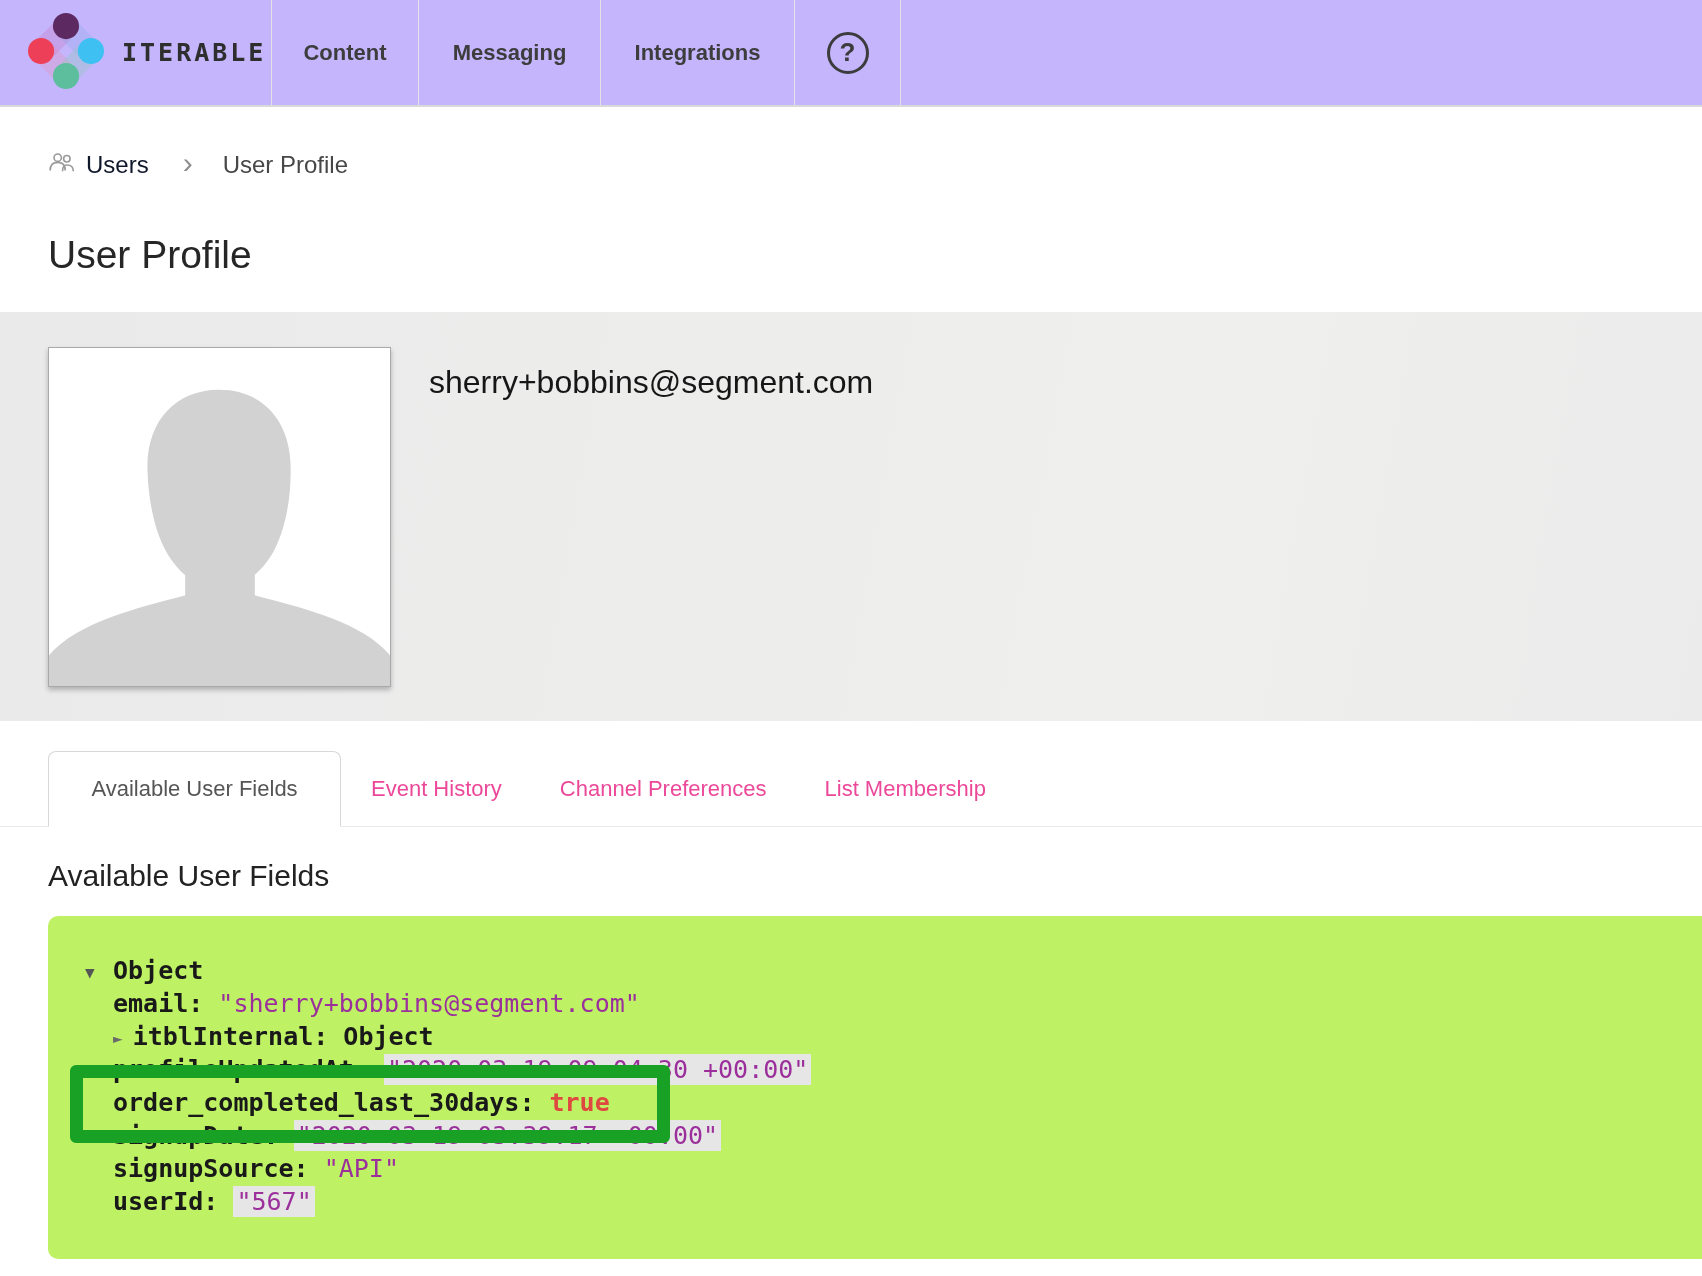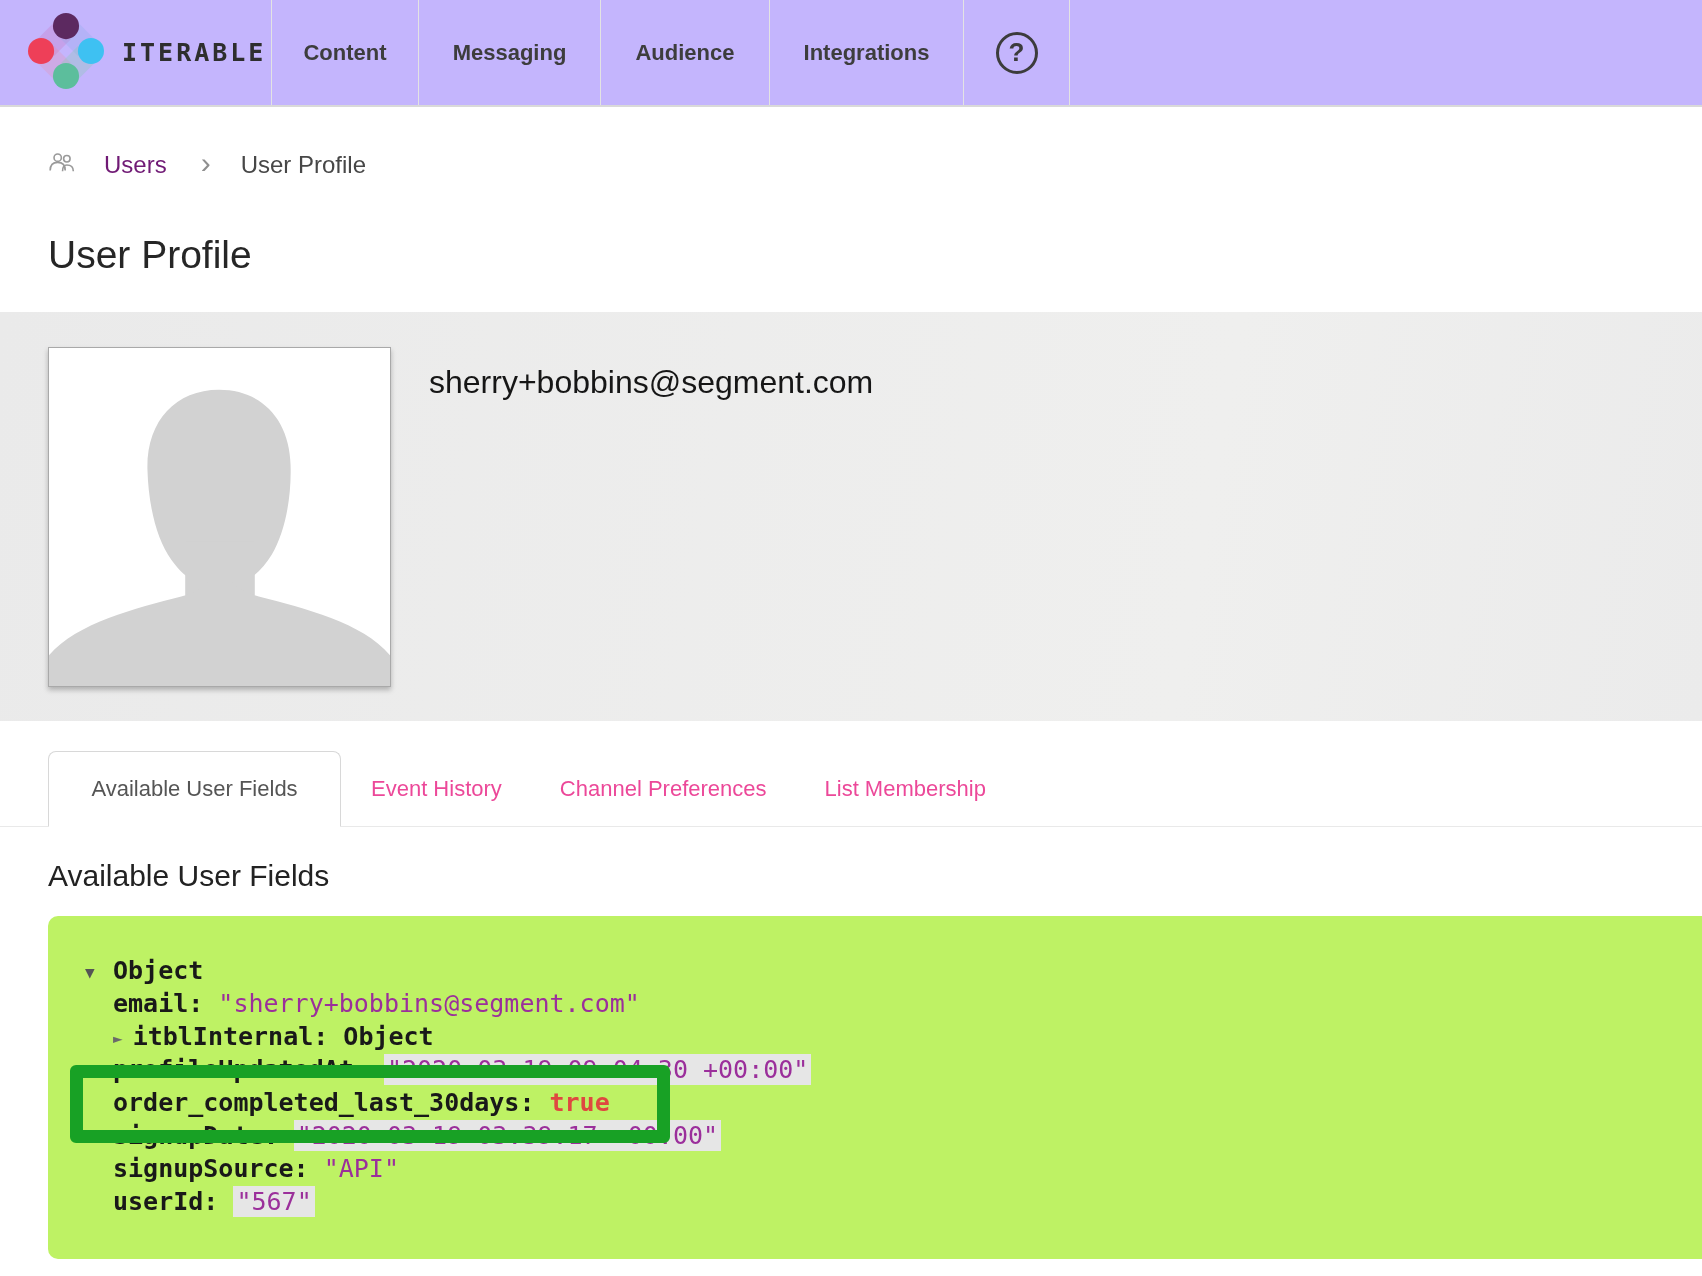--- a/index.html
+++ b/index.html
@@ -17,21 +17,21 @@
   .nav-item.w1{width:182px} .nav-item.w2{width:147px} .nav-item.w3{width:169px}
   .nav-item.w4{width:146px} .nav-item.w5{width:194px}
   .nav-help { width:107px; border-left:1px solid #e3e3e3; border-right:1px solid #e3e3e3;
     display:flex; align-items:center; justify-content:center; cursor:pointer; }
   .help-circle { width:42px; height:42px; border:3px solid #3c3c3c; border-radius:50%;
     display:flex; align-items:center; justify-content:center;
     font-size:26px; font-weight:700; color:#3c3c3c; }
 
   
   .breadcrumb { margin:43px 0 0 48px; display:flex; align-items:center; font-size:24px; height:30px; }
-  .crumb-root { display:flex; align-items:flex-start; gap:28px; color:#701a75; cursor:pointer; }
+  .crumb-root { display:flex; align-items:flex-start; gap:10px; color:#0f172a; cursor:pointer; }
   .crumb-sep { color:#8f8f8f; font-size:30px; margin:0 30px 4px 34px; font-weight:400; }
   .crumb-current { color:#474747; }
 
   
   .page-title { margin:48px 0 0 48px; font-size:39px; font-weight:500; color:#262626; line-height:54px; }
 
   
   .hero { margin-top:30px; height:409px; background:linear-gradient(100deg,#eaeaea 0%,#efefee 70%,#ebebeb 100%);
     display:flex; align-items:flex-start; }
   .photo-box { margin:35px 0 0 48px; width:343px; height:340px; background:#ffffff;
@@ -85,21 +85,20 @@
           <circle cx="53" cy="32" r="11" fill="#3EC1F2"></circle>
           <circle cx="32" cy="53" r="11" fill="#5CBE9C"></circle>
         </g>
       </svg>
     </span>
     <span class="logo-text">ITERABLE</span>
   </div>
   <div id="nav-items" style="display:flex; align-items:stretch;">
       <div class="nav-item w2">Content</div>
       <div class="nav-item w1">Messaging</div>
-      <div class="nav-item w3">Audience</div>
       <div class="nav-item w5">Integrations</div>
     </div>
   <div class="nav-help">
     <span class="help-circle">?</span>
   </div>
 </div>
 
 <div class="breadcrumb">
   <span class="crumb-root">
     <span>

